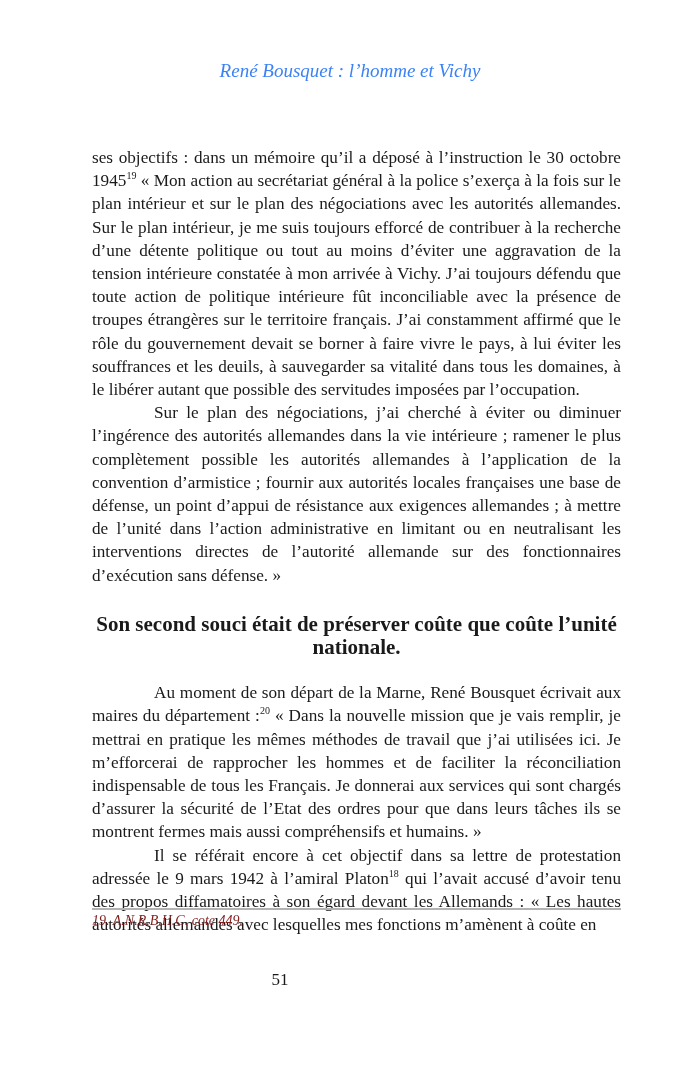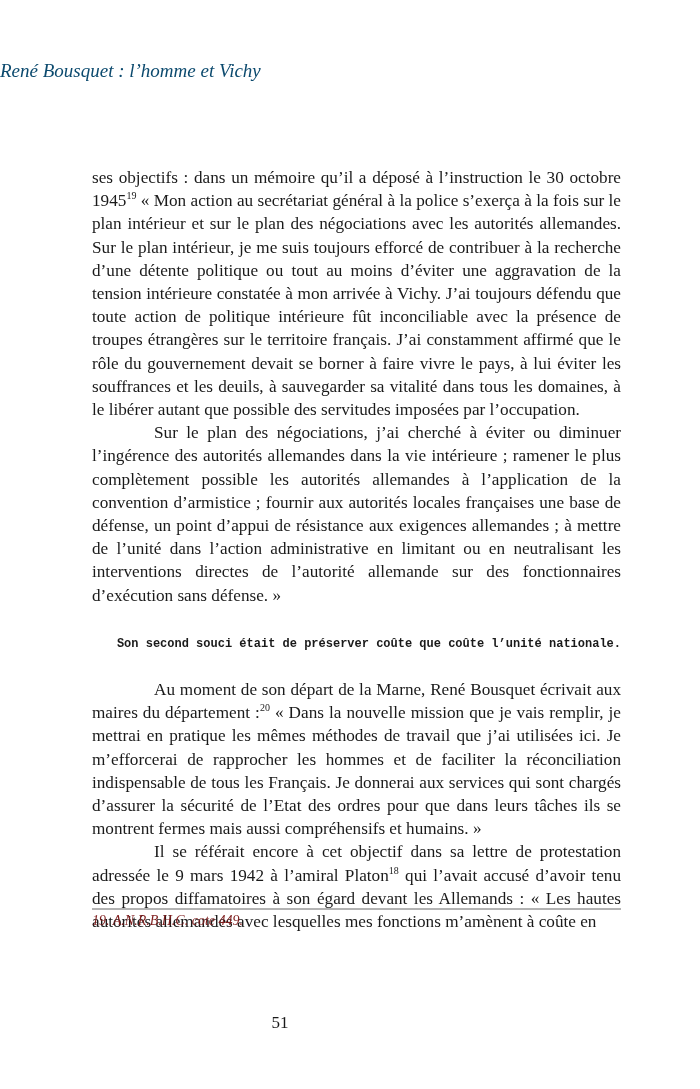--- a/index.html
+++ b/index.html
@@ -1,48 +1,46 @@
 <!DOCTYPE html>
 <html><head>
 <meta charset="utf-8">
 <style>
   html, body { margin: 0; padding: 0; background: #ffffff; }
   body {
     width: 700px; height: 1089px; position: relative; overflow: hidden;
     font-family: "Liberation Serif", "DejaVu Serif", serif; color: #1a1a1a;
   }
   .running-head {
-    position: absolute; top: 60px; left: 0; width: 700px; text-align: left;
-    font-style: italic; font-size: 19px; color: #0c4a6e;
+    position: absolute; top: 60px; left: 0; width: 700px; text-align: center;
+    font-style: italic; font-size: 19px; color: #3b82f6;
   }
   .body-text {
     position: absolute; left: 92px; width: 529px; top: 146px;
     font-size: 17.2px; line-height: 23.2px; text-align: justify;
     hyphens: none;
-    margin-top: 20px;
   }
   .body-text p { margin: 0; }
   .body-text p.indent { text-indent: 62px; }
   sup { font-size: 10px; line-height: 0; vertical-align: 7px; }
   .subheading {
-    font-weight: bold; text-align: right; margin: 26px 0 22px 0 !important;
-    font-size: 12px;
-    font-family: Liberation Mono, monospace;
+    font-weight: bold; text-align: center; margin: 26px 0 22px 0 !important;
+    font-size: 21px;
   }
   .footnote-rule {
     position: absolute; left: 92px; width: 529px; top: 908px; height: 0;
     border-top: 2px solid #b3b3b3;
   }
   .footnotes {
     position: absolute; left: 92px; width: 540px; top: 913px;
     font-style: italic; font-size: 14px; line-height: 16.5px; color: #7f1d1d;
   }
   .footnotes div { white-space: nowrap; }
   .page-number {
-    position: absolute; top: 1013px; left: 0; width: 560px; text-align: center;
+    position: absolute; top: 970px; left: 0; width: 560px; text-align: center;
     font-size: 17px;
   }
 </style>
 </head>
 <body>
 
 <div class="running-head">René Bousquet : l’homme et Vichy</div>
 
 <div class="body-text">
   <p><span>ses objectifs : dans un mémoire qu’il a déposé à l’instruction le 30 octobre 1945</span><sup>19</sup><span> « Mon action au secrétariat général à la police s’exerça à la fois sur le plan intérieur et sur le plan des négociations avec les autorités allemandes. Sur le plan intérieur, je me suis toujours efforcé de contribuer à la recherche d’une détente politique ou tout au moins d’éviter une aggravation de la tension intérieure constatée à mon arrivée à Vichy. J’ai toujours défendu que toute action de politique intérieure fût inconciliable avec la présence de troupes étrangères sur le territoire français. J’ai constamment affirmé que le rôle du gouvernement devait se borner à faire vivre le pays, à lui éviter les souffrances et les deuils, à sauvegarder sa vitalité dans tous les domaines, à le libérer autant que possible des servitudes imposées par l’occupation.</span></p>

